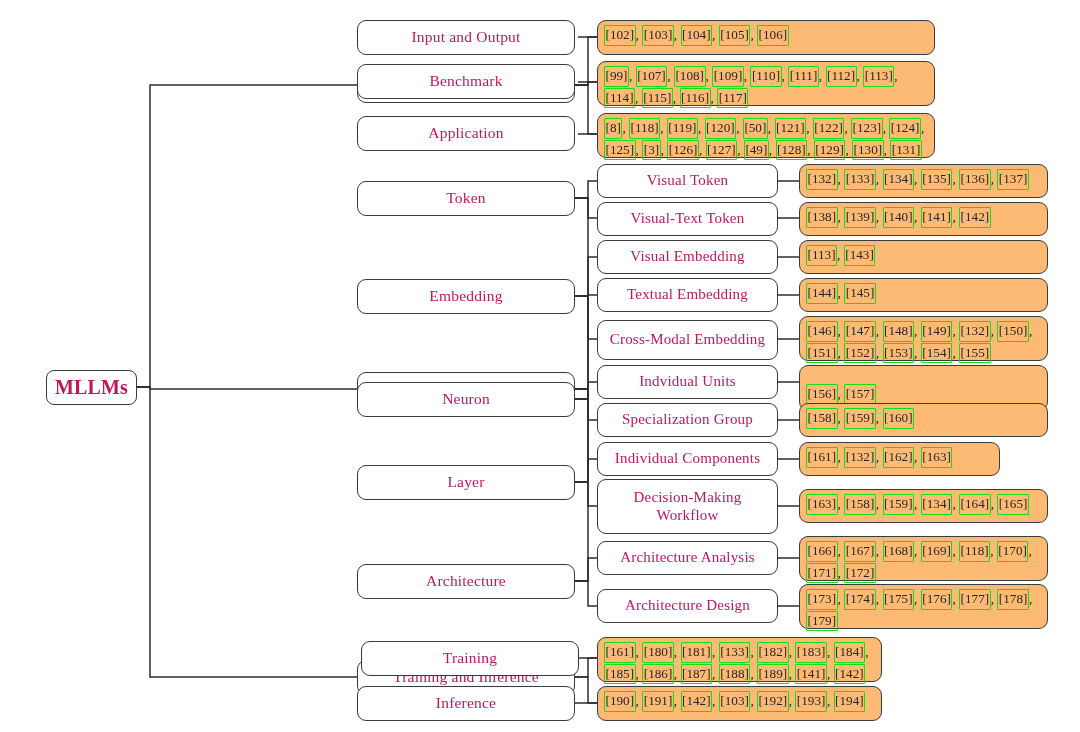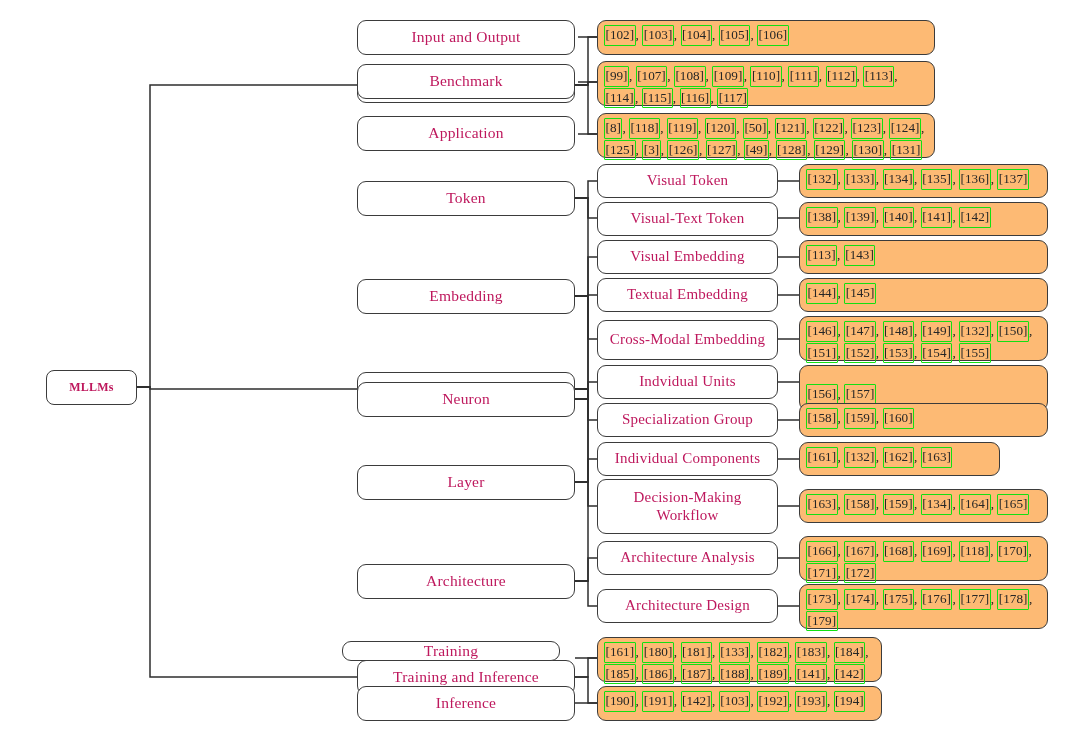--- a/index.html
+++ b/index.html
@@ -5,21 +5,21 @@
   html,body{margin:0;padding:0;background:#ffffff;}
   body{width:1080px;height:732px;position:relative;overflow:hidden;
        font-family:"Liberation Serif","DejaVu Serif",serif;}
   #canvas{position:absolute;left:0;top:0;width:1080px;height:732px;}
   #edges{position:absolute;left:0;top:0;width:1080px;height:732px;pointer-events:none;}
 
   .node{position:absolute;box-sizing:border-box;border:1.6px solid #3b3b3b;
         border-radius:9px;background:#ffffff;display:flex;align-items:center;
         justify-content:center;text-align:center;color:#be185d;
         font-size:15.5px;line-height:1.18;letter-spacing:.2px;padding:0 6px;}
-  .node.root{font-weight:bold;font-size:12px;border-radius:8px;}
+  .node.root{font-weight:bold;font-size:20px;border-radius:8px;}
   .node.lvl3{font-size:15px;}
   .node .lbl{display:block;white-space:pre-line;}
 
   .cite{position:absolute;box-sizing:border-box;border:1.6px solid #3b3b3b;
         border-radius:9px;background:#fdba74;color:#1a1a1a;
         font-size:13.2px;line-height:1.42;padding:4px 5px 4px 6px;
         display:flex;align-items:flex-start;}
   .cite .crow{display:block;width:100%;}
   .ref{display:inline-block;border:1.4px solid #12e012;
        padding:0px 0.5px;margin:0 0 1px 0;color:#262626;
@@ -210,21 +210,21 @@
       <span class="crow"><span class="ref">[166]</span><span>,</span><span class="sep"></span><span class="ref">[167]</span><span>,</span><span class="sep"></span><span class="ref">[168]</span><span>,</span><span class="sep"></span><span class="ref">[169]</span><span>,</span><span class="sep"></span><span class="ref">[118]</span><span>,</span><span class="sep"></span><span class="ref">[170]</span><span>,</span><span class="sep"></span><br><span class="ref">[171]</span><span>,</span><span class="sep"></span><span class="ref">[172]</span></span>
     </div>
 
   <div class="node lvl3" style="left:597px;top:589px;width:181px;height:34px;">
     <span class="lbl">Architecture Design</span>
   </div>
   <div class="cite" style="left:799px;top:584px;width:249px;height:45px;">
       <span class="crow"><span class="ref">[173]</span><span>,</span><span class="sep"></span><span class="ref">[174]</span><span>,</span><span class="sep"></span><span class="ref">[175]</span><span>,</span><span class="sep"></span><span class="ref">[176]</span><span>,</span><span class="sep"></span><span class="ref">[177]</span><span>,</span><span class="sep"></span><span class="ref">[178]</span><span>,</span><span class="sep"></span><br><span class="ref">[179]</span></span>
     </div>
 
-  <div class="node" style="left:342px;top:641px;width:218px;height:20px;">
+  <div class="node" style="left:361px;top:641px;width:218px;height:35px;">
     <span class="lbl">Training</span>
   </div>
   <div class="cite" style="left:597px;top:637px;width:285px;height:45px;">
       <span class="crow"><span class="ref">[161]</span><span>,</span><span class="sep"></span><span class="ref">[180]</span><span>,</span><span class="sep"></span><span class="ref">[181]</span><span>,</span><span class="sep"></span><span class="ref">[133]</span><span>,</span><span class="sep"></span><span class="ref">[182]</span><span>,</span><span class="sep"></span><span class="ref">[183]</span><span>,</span><span class="sep"></span><span class="ref">[184]</span><span>,</span><span class="sep"></span><br><span class="ref">[185]</span><span>,</span><span class="sep"></span><span class="ref">[186]</span><span>,</span><span class="sep"></span><span class="ref">[187]</span><span>,</span><span class="sep"></span><span class="ref">[188]</span><span>,</span><span class="sep"></span><span class="ref">[189]</span><span>,</span><span class="sep"></span><span class="ref">[141]</span><span>,</span><span class="sep"></span><span class="ref">[142]</span></span>
     </div>
 
   <div class="node" style="left:357px;top:686px;width:218px;height:35px;">
     <span class="lbl">Inference</span>
   </div>
   <div class="cite" style="left:597px;top:686px;width:285px;height:35px;">

